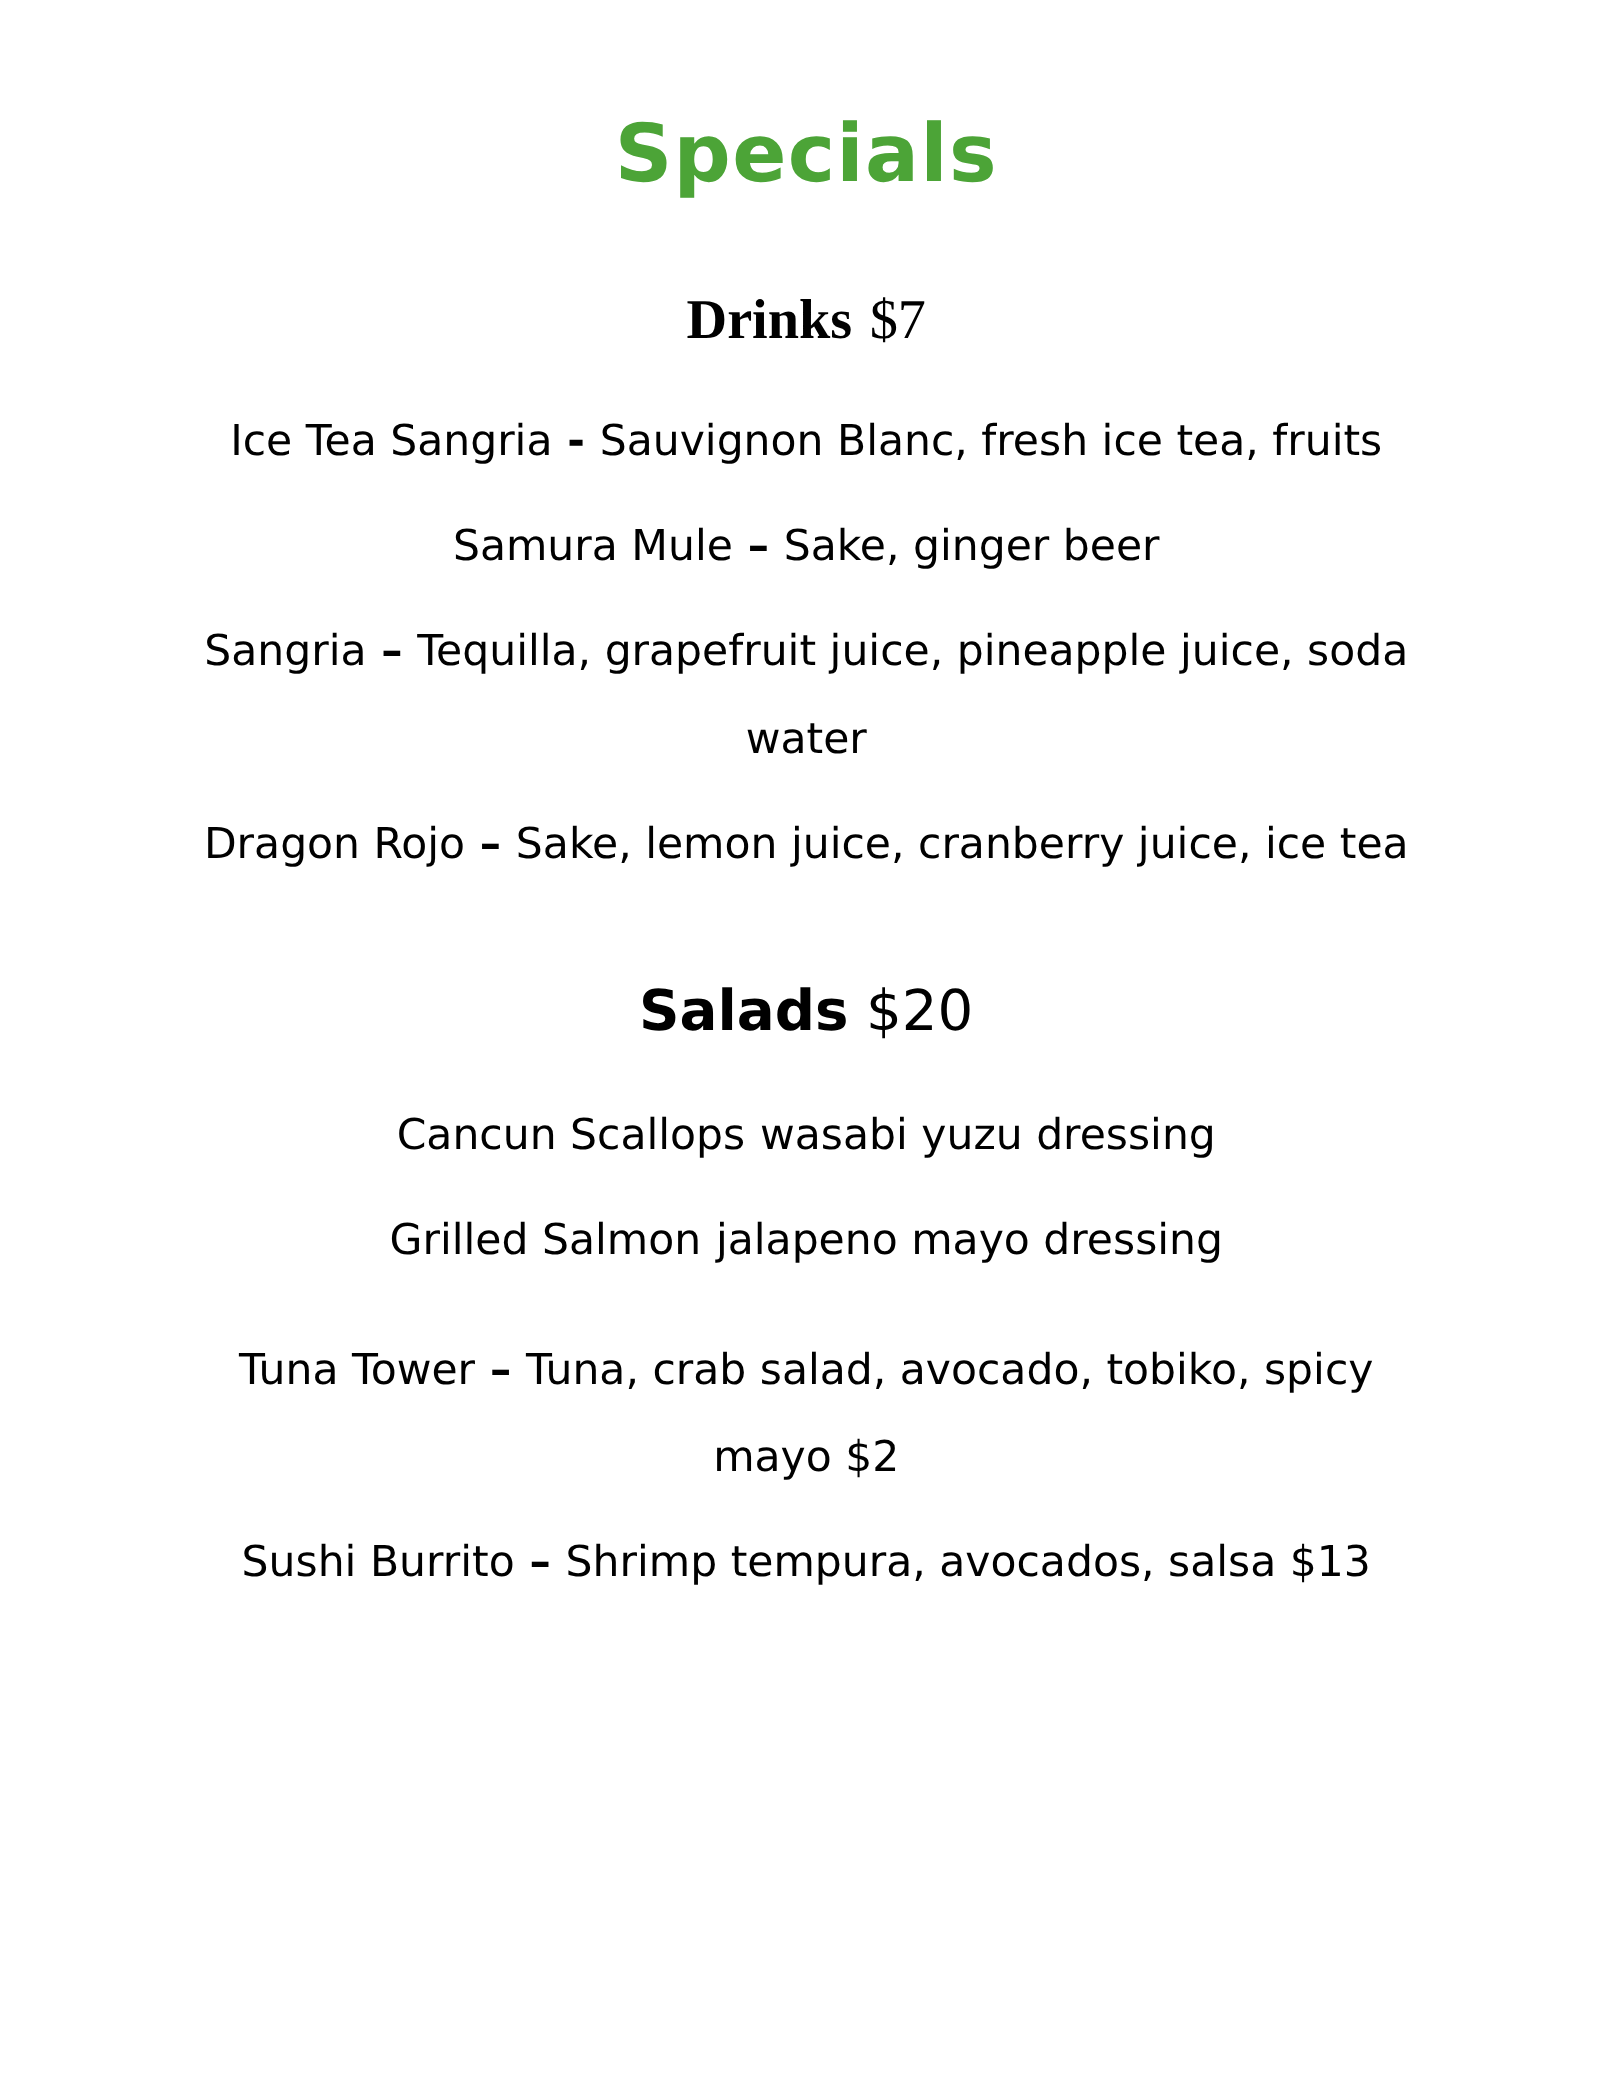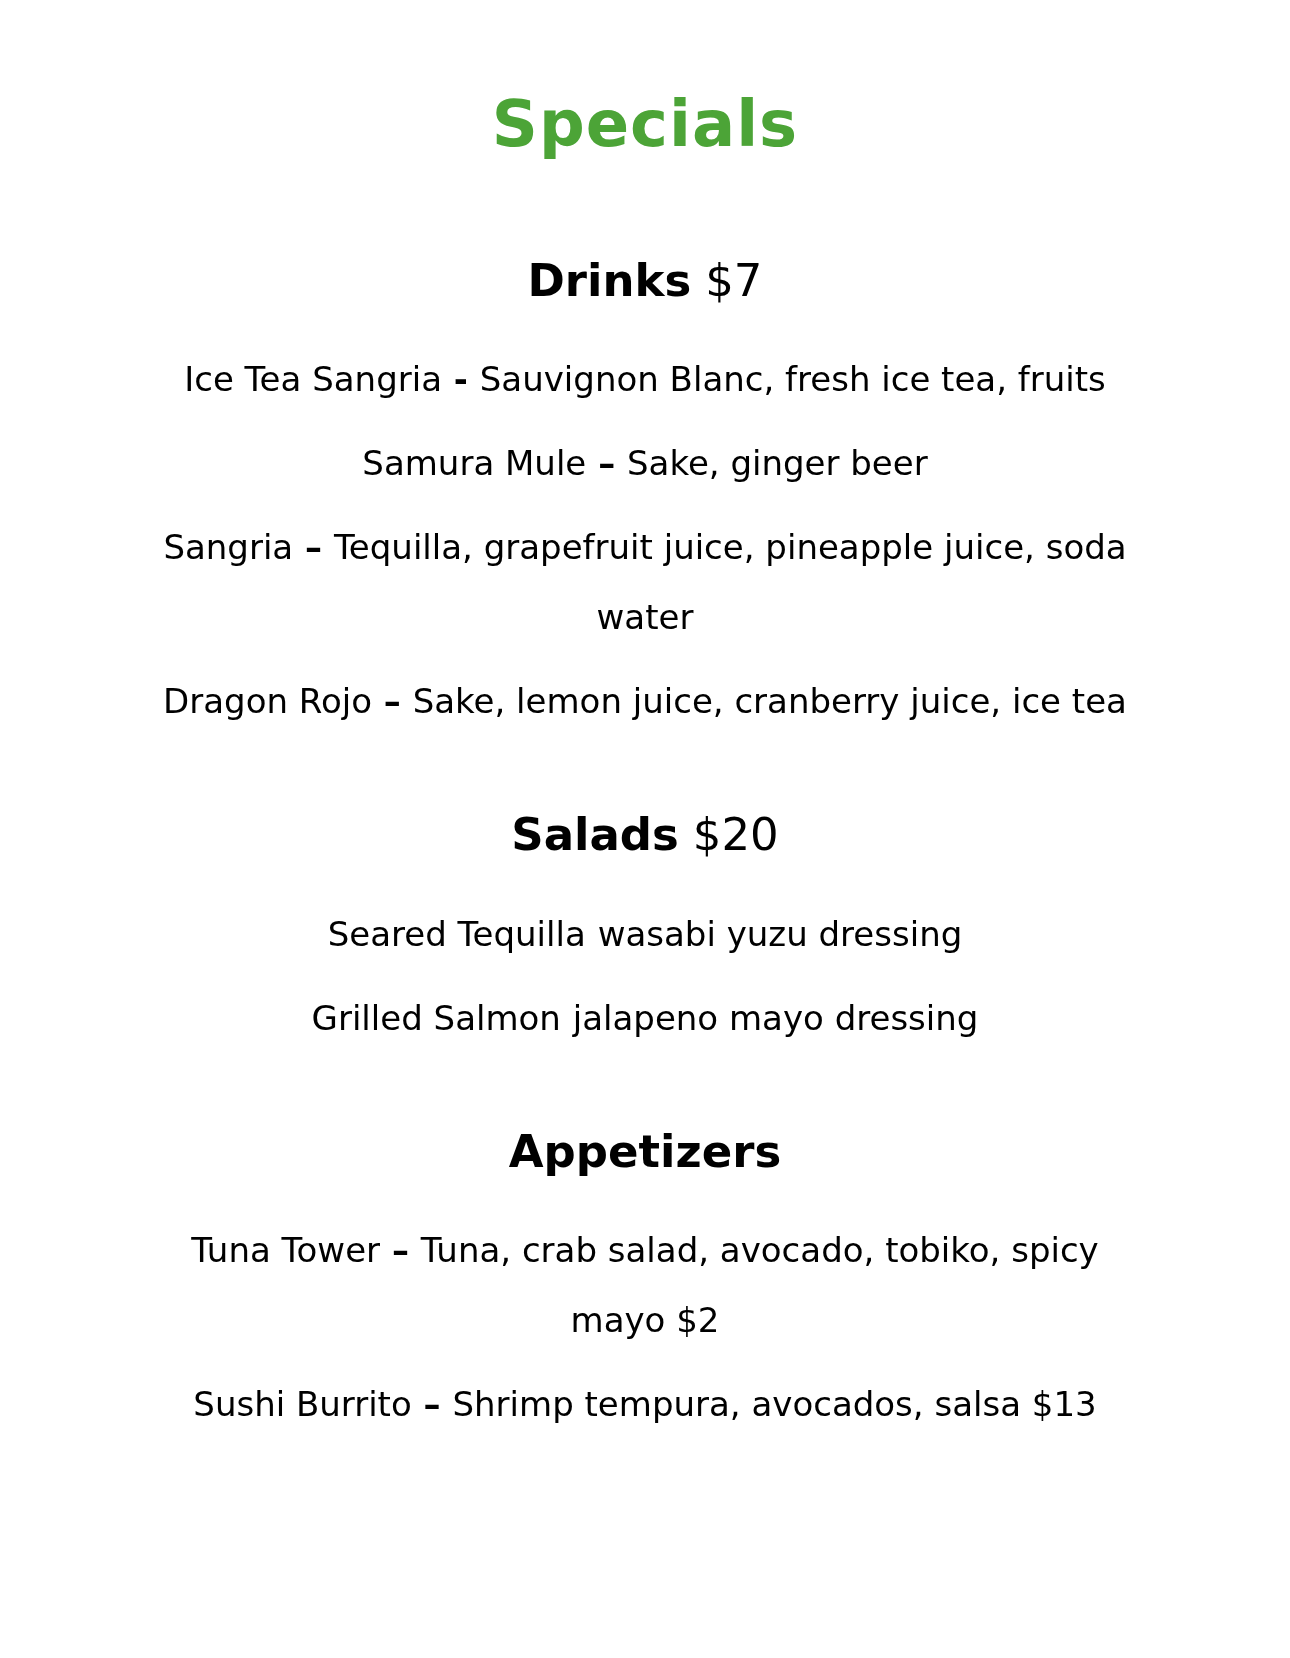--- a/index.html
+++ b/index.html
@@ -27,21 +27,21 @@
     
   }
   .section { margin: 0; }
   .heading {
     margin: 70px 0 0 0;
     text-align: center;
     font-size: 45px;
     line-height: 1.3;
     font-weight: 400;
   }
-  .section:first-of-type .heading { margin-top: 90px; }
+  .section:first-of-type .heading { margin-top: 64px; font-family: Liberation Serif, serif; }
   .heading .hname { font-weight: 700; }
   .heading .price { font-weight: 400; }
   .heading .price:not(:empty) { margin-left: 14px; }
   .items { margin-top: 34px; }
   .item {
     margin: 0 0 14px 0;
     text-align: center;
     font-size: 34px;
     line-height: 2.06;
     font-weight: 400;
@@ -64,27 +64,26 @@
       <p class="item"><span class="iname">Samura Mule</span><span class="isep"> – </span><span class="idesc">Sake, ginger beer</span></p>
       <p class="item"><span class="iname">Sangria</span><span class="isep"> – </span><span class="idesc">Tequilla, grapefruit juice, pineapple juice, soda
 water</span></p>
       <p class="item"><span class="iname">Dragon Rojo</span><span class="isep"> – </span><span class="idesc">Sake, lemon juice, cranberry juice, ice tea</span></p>
     </div>
   </section>
 
   <section class="section">
     <h2 class="heading"><span class="hname">Salads</span><span class="price">$20</span></h2>
     <div class="items">
-      <p class="item"><span class="iname">Seared Tequilla</span><span class="isep"> </span><span class="idesc">wasabi yuzu dressing</span></p>
+      <p class="item"><span class="iname">Cancun Scallops</span><span class="isep"> </span><span class="idesc">wasabi yuzu dressing</span></p>
       <p class="item"><span class="iname">Grilled Salmon</span><span class="isep"> </span><span class="idesc">jalapeno mayo dressing</span></p>
     </div>
   </section>
 
   <section class="section">
-    <h2 class="heading"><span class="hname">Appetizers</span><span class="price"></span></h2>
     <div class="items">
       <p class="item"><span class="iname">Tuna Tower</span><span class="isep"> – </span><span class="idesc">Tuna, crab salad, avocado, tobiko, spicy
 mayo $2</span></p>
       <p class="item"><span class="iname">Sushi Burrito</span><span class="isep"> – </span><span class="idesc">Shrimp tempura, avocados, salsa $13</span></p>
     </div>
   </section>
 
 </div>
 
 </body></html>

